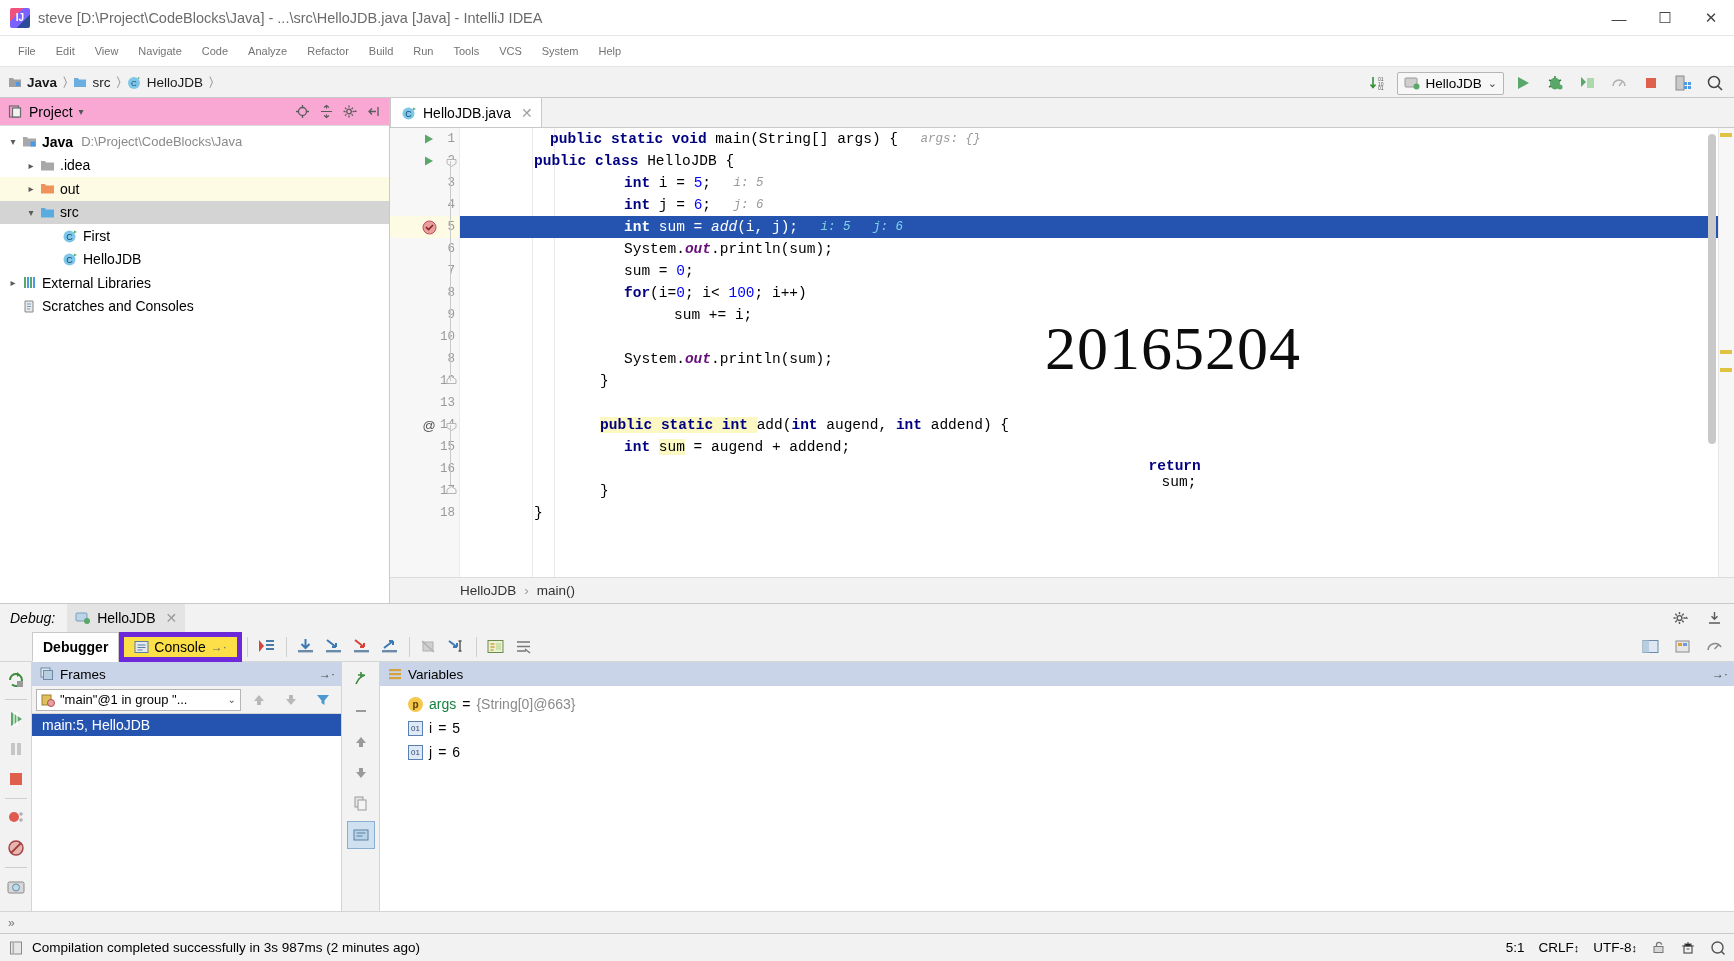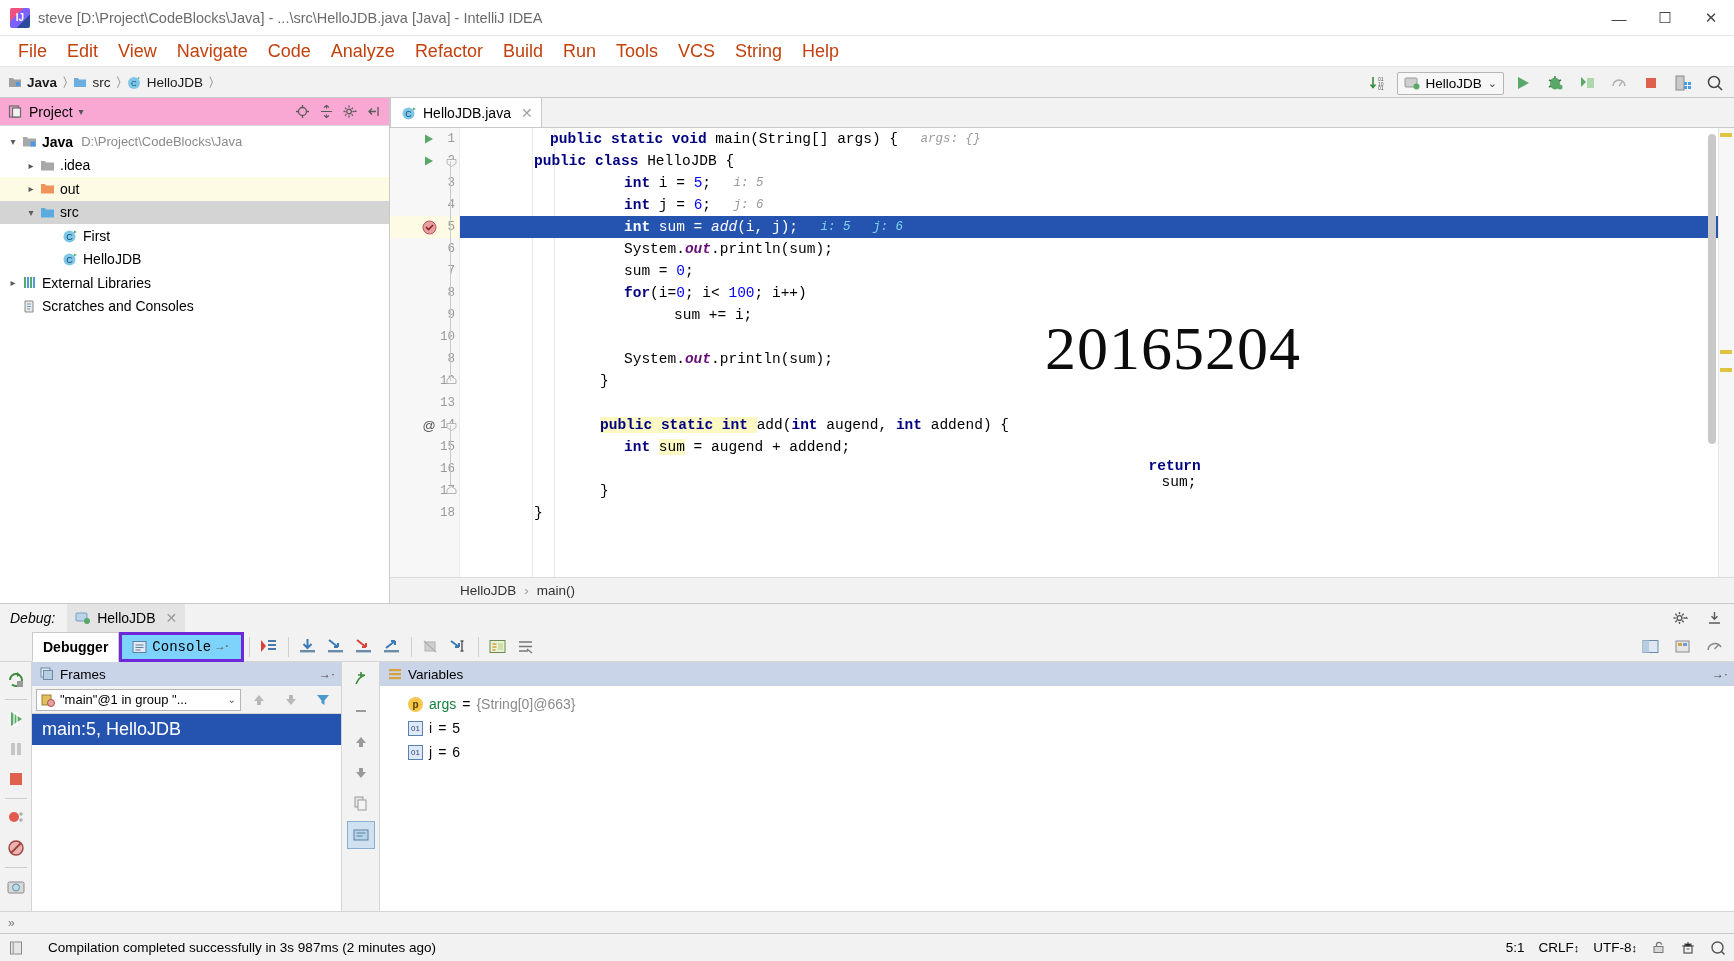--- a/index.html
+++ b/index.html
@@ -16,21 +16,21 @@
   .titlebar { height:36px; background:#ffffff; display:flex; align-items:center; border-bottom:1px solid #e6e6e6; position:relative;}
   .titlebar .appicon { width:20px; height:20px; margin-left:10px; margin-right:8px; border-radius:2px;
       background:linear-gradient(135deg,#f0507d 0%,#f0507d 33%,#7b61ff 33%,#7b61ff 66%,#2c4b9b 66%); position:relative;}
   .titlebar .appicon::after{content:"IJ"; position:absolute; inset:0; color:#fff; font-size:10px; font-weight:bold; display:flex; align-items:center; justify-content:center;}
   .titlebar .ttext { color:#6b6b6b; font-size:14.5px; }
   .winbtns { position:absolute; right:0; top:0; height:36px; display:flex; }
   .winbtn { width:46px; height:36px; display:flex; align-items:center; justify-content:center; color:#444; font-size:15px; }
 
   
   .menubar { height:30px; background:#fff; display:flex; align-items:center; padding-left:8px; }
-  .menuitem { padding:3px 10px; font-size:18px; color:#c2410c;text-align:right; }
+  .menuitem { padding:3px 10px; font-size:11px; color:#737373;text-align:right; }
 
   
   .navbar { height:32px; background:#f2f2f2; border-top:1px solid #e3e3e3; border-bottom:1px solid #c9c9c9; display:flex; align-items:center; padding-left:8px; position:relative;}
   .crumb { display:flex; align-items:center; font-size:13.5px; color:#1a1a1a; }
   .crumb .sep { color:#9a9a9a; margin:0 6px; font-size:13px;}
   .crumb .ico { margin-right:5px; display:inline-flex; }
   .crumb .b { font-weight:bold; }
   .nav-right { position:absolute; right:6px; top:0; height:32px; display:flex; align-items:center; gap:6px;}
   .runcfg { display:flex; align-items:center; gap:6px; height:23px; padding:0 6px; border:1px solid #b6b6b6; background:#f7f7f7; border-radius:2px; font-size:13.5px;}
   .tbtn { width:26px; height:26px; display:flex; align-items:center; justify-content:center;}
@@ -86,51 +86,51 @@
   
   .debugwin { height:330px; background:#f2f2f2; border-top:1px solid #c9c9c9; display:flex; flex-direction:column;}
   .dw-head { height:28px; display:flex; align-items:center; background:#f2f2f2; position:relative;}
   .dw-head .dlabel { margin-left:10px; font-size:14px;font-style:italic;}
   .dw-tab { margin-left:12px; height:28px; display:flex; align-items:center; gap:6px; padding:0 8px; background:#e4e4e4; font-size:14px;}
   .dw-tab .x { color:#9a9a9a; margin-left:4px;}
   .dw-head .dw-right{ position:absolute; right:6px; display:flex; gap:6px; align-items:center;}
   .dw-toolbar { height:30px; background:#f2f2f2; border-bottom:1px solid #d5d5d5; display:flex; align-items:center; position:relative;}
   .dtab { height:30px; display:flex; align-items:center; gap:5px; padding:0 10px; font-size:14px; border:1px solid transparent;}
   .dtab.active { background:#fff; border:1px solid #c9c9c9; border-bottom-color:#fff; font-weight:bold;}
-  .dtab.inactive { background:#7dd3fc; border:3px solid #6d28d9;font-family:Liberation Mono, monospace;}
+  .dtab.inactive { background:#fde047; border:5px solid #6d28d9;}
   .dsep { width:1px; height:20px; background:#cfcfcf; margin:0 5px;}
   .dbtn { width:28px; height:26px; display:flex; align-items:center; justify-content:center;}
   .dw-toolbar .dw-tr { position:absolute; right:6px; display:flex; gap:4px;}
 
   .dw-body { flex:1; display:flex; min-height:0;}
   .dw-left { width:32px; background:#f2f2f2; border-right:1px solid #d5d5d5; display:flex; flex-direction:column; align-items:center; padding-top:4px; gap:2px;}
   .dleftbtn { width:28px; height:28px; display:flex; align-items:center; justify-content:center;}
   .frames { width:310px; background:#fff; display:flex; flex-direction:column; border-right:1px solid #d5d5d5;}
   .panel-head { height:24px; background:#c9d4e8; display:flex; align-items:center; padding-left:8px; font-size:13.5px; position:relative;}
   .panel-head .hide { position:absolute; right:6px; color:#444; font-size:12px;}
   .thread-row { height:28px; display:flex; align-items:center; background:#f2f2f2; border-bottom:1px solid #d5d5d5; padding:0 4px; gap:4px;}
   .thread-sel { flex:1; height:22px; background:#fff; border:1px solid #b5b5b5; display:flex; align-items:center; gap:5px; padding:0 4px; font-size:13px;}
   .thread-sel .cv { margin-left:auto; color:#555; font-size:10px;}
   .frame-list { flex:1; background:#fff; }
-  .frame-item { height:31px; display:flex; align-items:center; padding-left:10px; font-size:18px;}
+  .frame-item { height:22px; display:flex; align-items:center; padding-left:10px; font-size:14px;}
   .frame-item.sel { background:#2554b0; color:#fff;}
   .fr-mid { width:38px; background:#f2f2f2; border-right:1px solid #d5d5d5; display:flex; flex-direction:column; align-items:center; padding-top:4px; gap:3px;}
   .variables { flex:1; background:#fff; display:flex; flex-direction:column;}
   .var-list { flex:1; padding-top:6px; }
   .var-row { height:24px; display:flex; align-items:center; padding-left:28px; font-size:14px; gap:6px;}
   .vname { color:#15803d;}
   .veq { color:#000; }
   .vval { color:#8a8a8a;}
   .vval.numv { color:#000;}
   .badge-p { width:15px; height:15px; border-radius:50%; background:#f5c84c; color:#5a3c00; font-size:10px; display:flex; align-items:center; justify-content:center; font-weight:bold;}
   .badge-01 { width:15px; height:15px; border:1px solid #5a7fb5; background:#dfe8f5; color:#2a4b7c; font-size:8px; display:flex; align-items:center; justify-content:center;}
 
   
   .statusbar { height:28px; background:#f2f2f2; border-top:1px solid #c9c9c9; display:flex; align-items:center; position:relative; font-size:13.5px;}
-  .statusbar .st-left { display:flex; align-items:center; gap:24px; margin-left:8px;}
+  .statusbar .st-left { display:flex; align-items:center; gap:8px; margin-left:8px;}
   .statusbar .st-right { position:absolute; right:8px; display:flex; align-items:center; gap:14px;}
   .st-ico { display:inline-flex; align-items:center; justify-content:center;}
   .bottom-strip { height:22px; background:#f2f2f2; border-top:1px solid #d5d5d5; display:flex; align-items:center; position:relative;}
   .bottom-strip .chev { margin-left:8px; color:#777; font-size:12px;}
   svg { display:block; }
 </style>
 </head>
 <body>
 
 <div class="app">
@@ -150,21 +150,21 @@
     <div class="menuitem">Edit</div>
     <div class="menuitem">View</div>
     <div class="menuitem">Navigate</div>
     <div class="menuitem">Code</div>
     <div class="menuitem">Analyze</div>
     <div class="menuitem">Refactor</div>
     <div class="menuitem">Build</div>
     <div class="menuitem">Run</div>
     <div class="menuitem">Tools</div>
     <div class="menuitem">VCS</div>
-    <div class="menuitem">String</div>
+    <div class="menuitem">System</div>
     <div class="menuitem">Help</div>
   </div>
 
   <div class="navbar">
     <div class="crumb">
       <span class="ico">
         <svg width="14" height="14" viewBox="0 0 14 14">
             <path d="M1 3h4l1 1.5h7V12H1z" fill="#a0a0a0"></path>
             <rect x="8" y="7" width="4" height="4" fill="#4b9ae3"></rect>
           </svg>

